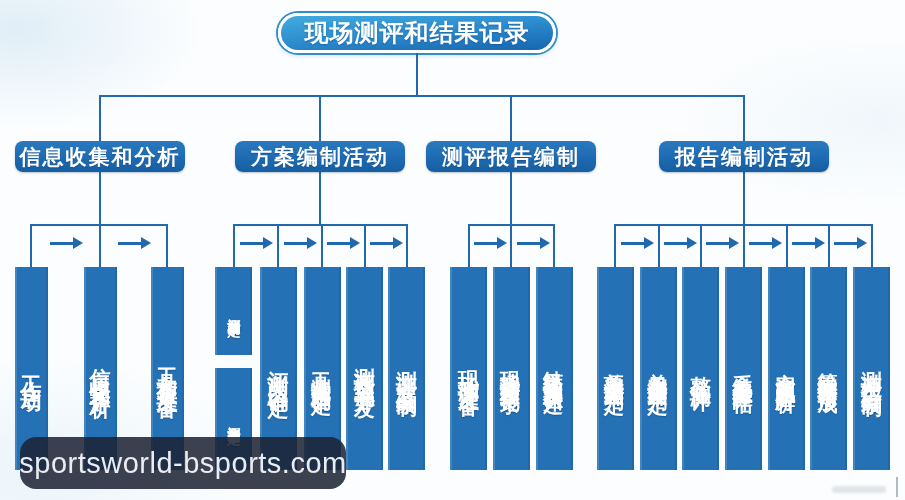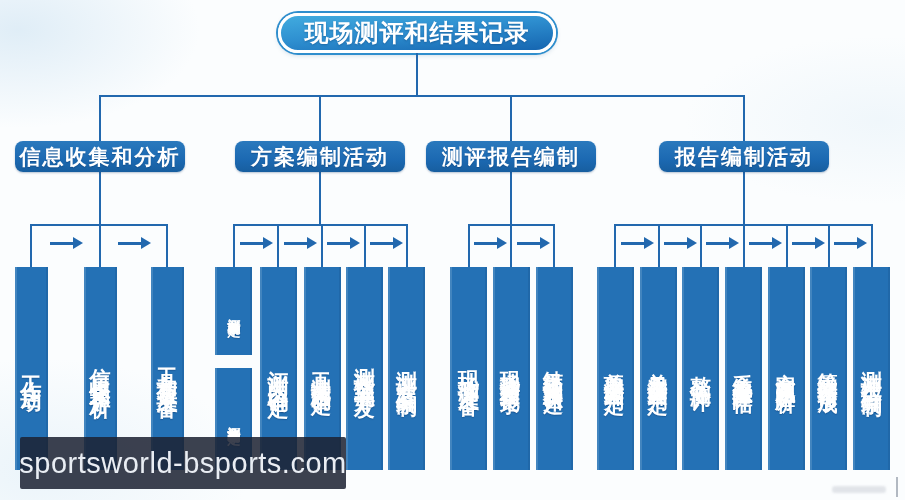--- a/index.html
+++ b/index.html
@@ -54,21 +54,21 @@
   .lbl-l{font-size:20px;letter-spacing:3px;}
   .lbl-xs{font-size:13px;letter-spacing:1px;}
   .arrow{position:absolute;height:3px;width:24px;background:var(--line);}
   .arrow::after{
     content:'';position:absolute;right:-9px;top:-5px;width:0;height:0;
     border-left:10px solid var(--line);
     border-top:6px solid transparent;border-bottom:6px solid transparent;
   }
   .watermark{
     position:absolute;left:20px;top:437px;width:326px;height:52px;
-    background:var(--wm-bg);border-radius:2px;
+    background:var(--wm-bg);border-radius:16px;
     display:flex;align-items:center;justify-content:center;
   }
   .watermark span{color:#e9edf3;font-size:29px;letter-spacing:.5px;white-space:nowrap;}
   .artifact-tick{position:absolute;left:896px;top:477px;width:2px;height:20px;background:#9aa2ae;opacity:.75;}
   .artifact-smudge{position:absolute;left:832px;top:486px;width:54px;height:7px;background:#c9cdd5;opacity:.5;border-radius:3px;filter:blur(1px);}
 </style>
 </head>
 <body>
 
 <div class="stage">

